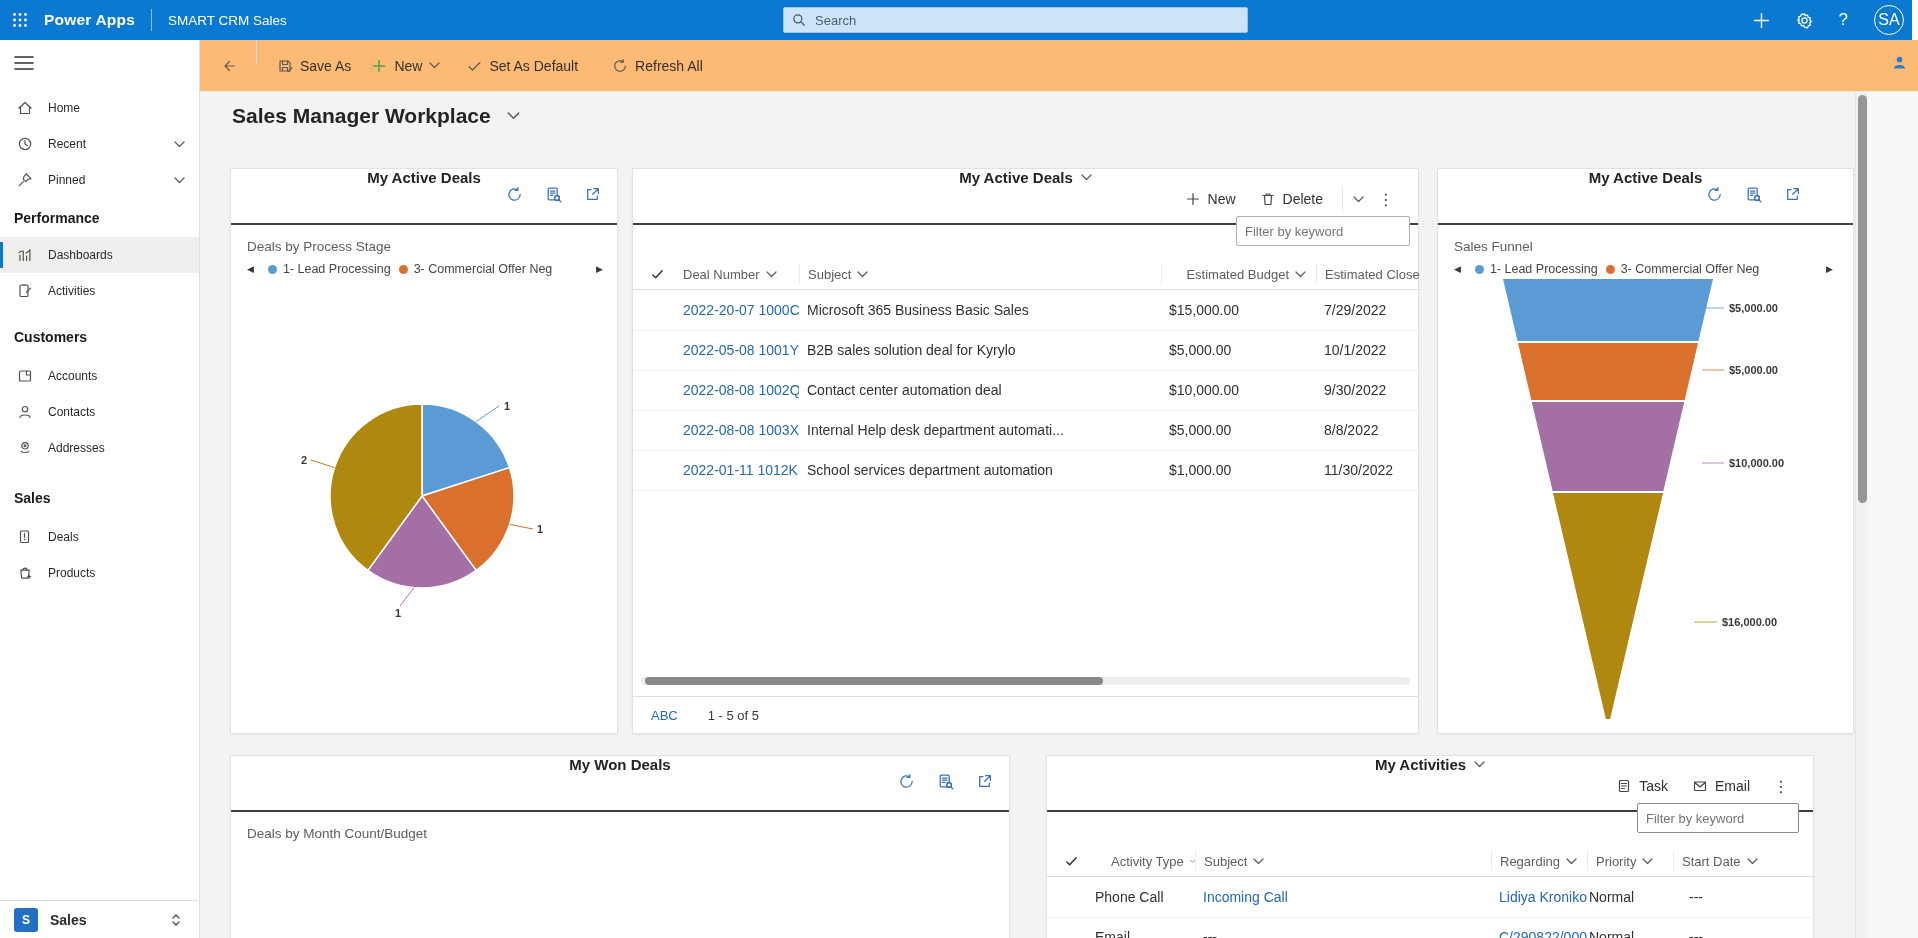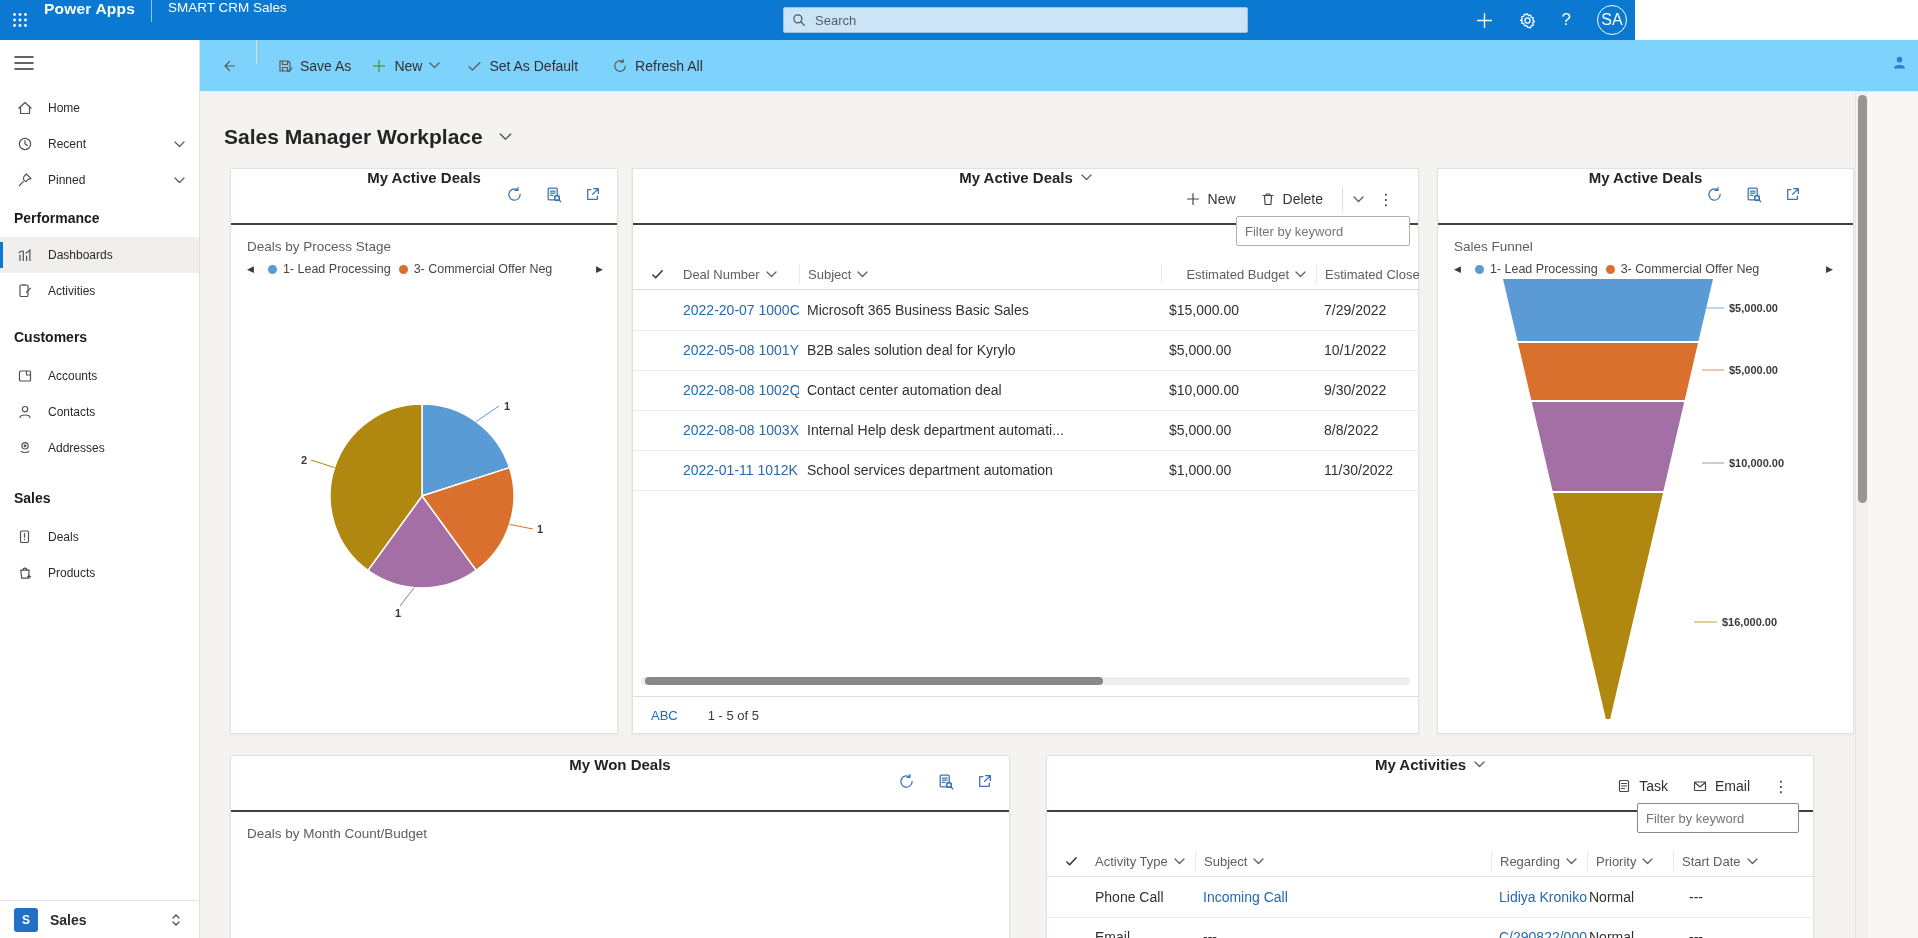--- a/index.html
+++ b/index.html
@@ -2,21 +2,21 @@
 <html><head>
 <meta charset="utf-8">
 <style>
   html,body{margin:0;padding:0;background:#fff;}
   body{width:1918px;height:938px;overflow:hidden;position:relative;
        font-family:"Liberation Sans","DejaVu Sans",sans-serif;color:#323130;
        -webkit-font-smoothing:antialiased;}
   .abs{position:absolute;}
   svg{display:block;}
   
-  #topbar{left:0;top:0;width:1635px;height:40px;background:#0B79D1;display:flex;}
+  #topbar{left:0;top:0;width:1912px;height:40px;background:#0B79D1;display:flex;align-items:center;}
   #waffle{width:40px;height:40px;display:flex;align-items:center;justify-content:center;cursor:pointer;}
   #brand{color:#fff;font-weight:bold;font-size:15.5px;margin-left:4px;letter-spacing:.2px;}
   .tb-divider{width:1px;height:22px;background:rgba(255,255,255,.55);margin:0 16px;}
   #env{color:#fff;font-size:13.5px;}
   #searchbox{position:absolute;left:783px;top:7px;width:465px;height:26px;background:#CDE4F7;
              border:1px solid #9CC3E5;border-radius:2px;display:flex;align-items:center;padding:0 8px;box-sizing:border-box;}
   #searchbox input{border:none;outline:none;background:transparent;font-size:13px;color:#44576B;width:100%;
                    font-family:"Liberation Sans",sans-serif;}
   #searchbox input::placeholder{color:#44576B;opacity:.95;}
   #topbar-right{position:absolute;right:8px;top:0;height:40px;display:flex;align-items:center;gap:26px;}
@@ -35,29 +35,29 @@
   .nav-header{font-size:14px;font-weight:bold;color:#1b1a19;padding-left:14px;height:24px;display:flex;align-items:center;}
   .nicon{width:18px;height:18px;fill:none;stroke:#54524F;stroke-width:1.2;stroke-linecap:round;stroke-linejoin:round;}
   .chev{width:11px;height:7px;fill:none;stroke:#605E5C;stroke-width:1.3;stroke-linecap:round;stroke-linejoin:round;}
   #nav-bottom{position:absolute;left:0;right:1px;bottom:0;height:37px;border-top:1px solid #E1DFDD;
               display:flex;align-items:center;background:#fff;cursor:pointer;}
   #area-badge{width:24px;height:24px;background:#2170C6;border-radius:3px;color:#fff;font-size:12px;font-weight:bold;
               display:flex;align-items:center;justify-content:center;margin-left:14px;}
   #area-label{font-size:14px;font-weight:bold;color:#2b2a29;margin-left:12px;}
   #area-switch{position:absolute;right:16px;}
   
-  #cmdbar{left:200px;top:40px;width:1718px;height:52px;background:#7dd3fc;display:flex;border-bottom:1px solid #EDEBE9;box-sizing:border-box;}
+  #cmdbar{left:200px;top:40px;width:1718px;height:52px;background:#fdba74;display:flex;border-bottom:1px solid #EDEBE9;box-sizing:border-box;}
   .cmd-btn{display:flex;align-items:center;gap:7px;font-size:14px;color:#323130;padding:6px 10px;border-radius:2px;cursor:pointer;}
   .cicon{width:16px;height:16px;fill:none;stroke:#5B5A58;stroke-width:1.2;stroke-linecap:round;stroke-linejoin:round;}
   #cmd-back{margin-left:10px;}
   .cmd-divider{width:1px;height:24px;background:#E1DFDD;margin:0 10px;}
   #copilot-ic{position:absolute;right:10px;top:54px;cursor:pointer;}
   
   #content{left:200px;top:92px;width:1718px;height:846px;background:#F4F3F1;overflow:hidden;}
-  #page-title-row{position:absolute;left:24px;top:12px;display:flex;align-items:center;gap:16px;cursor:pointer;margin-top:21px;}
+  #page-title-row{position:absolute;left:32px;top:12px;display:flex;align-items:center;gap:16px;cursor:pointer;}
   #page-title{font-size:21px;font-weight:bold;color:#242424;}
   
   .card{position:absolute;background:#fff;border:1px solid #E3E1DF;box-shadow:0 1px 2px rgba(0,0,0,.05);box-sizing:border-box;}
   .card-head{height:56px;border-bottom:2px solid #404040;display:flex;align-items:center;padding:0 16px;box-sizing:border-box;flex-direction:column;}
   .card-title{font-size:15px;font-weight:bold;color:#242424;display:flex;align-items:center;gap:8px;}
   .head-icons{margin-left:auto;display:flex;align-items:center;gap:22px;}
   .bicon{width:17px;height:17px;fill:none;stroke:#3A72B9;stroke-width:1.2;stroke-linecap:round;stroke-linejoin:round;cursor:pointer;}
   .chart-sub{font-size:13.5px;color:#605E5C;margin:14px 0 0 16px;}
   .legend{display:flex;align-items:center;margin:8px 0 0 10px;font-size:12.5px;color:#484644;}
   .lg-arrow{font-size:9px;color:#3B3A39;cursor:pointer;padding:0 6px;}
@@ -554,21 +554,21 @@
     <div class="filter-wrap" style="left:590px;top:47px;width:162px;">
       <input class="filter-input" style="border-color: rgb(138, 136, 134);" placeholder="Filter by keyword">
     </div>
 
     <div class="ghead" style="left:0;top:90px;width:768px;grid-template-columns:46px 102px 296px 96px 86px 1fr;">
       <span class="hcell first" style="border:none;">
         <svg class="hcheck" viewBox="0 0 14 14">
             <path d="M2 7.5l3 3L12 3"></path>
           </svg>
       </span>
-      <span class="hcell first" style="border:none;padding-left:2px;">
+      <span class="hcell first" style="border:none;padding-left:2px;margin-left:16px;">
         <span>Activity Type</span>
         <svg class="chev" viewBox="0 0 11 7">
             <path d="M1 1l4.5 4.5L10 1"></path>
           </svg>
       </span>
       <span class="hcell">
         <span>Subject</span>
         <svg class="chev" viewBox="0 0 11 7">
             <path d="M1 1l4.5 4.5L10 1"></path>
           </svg>

